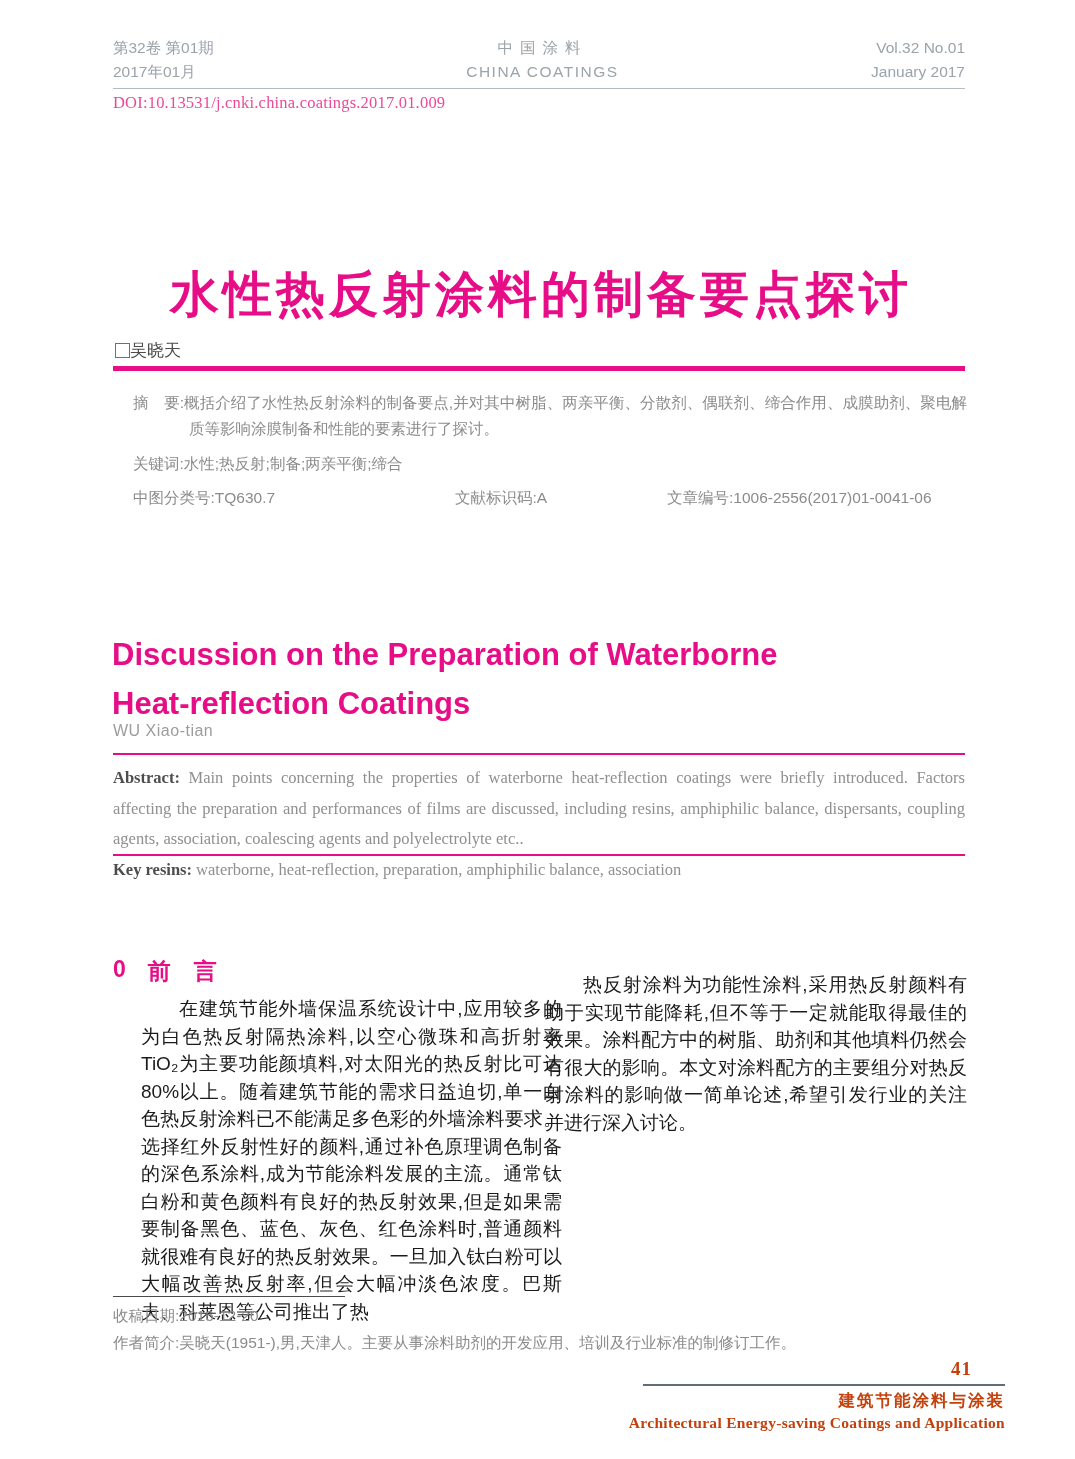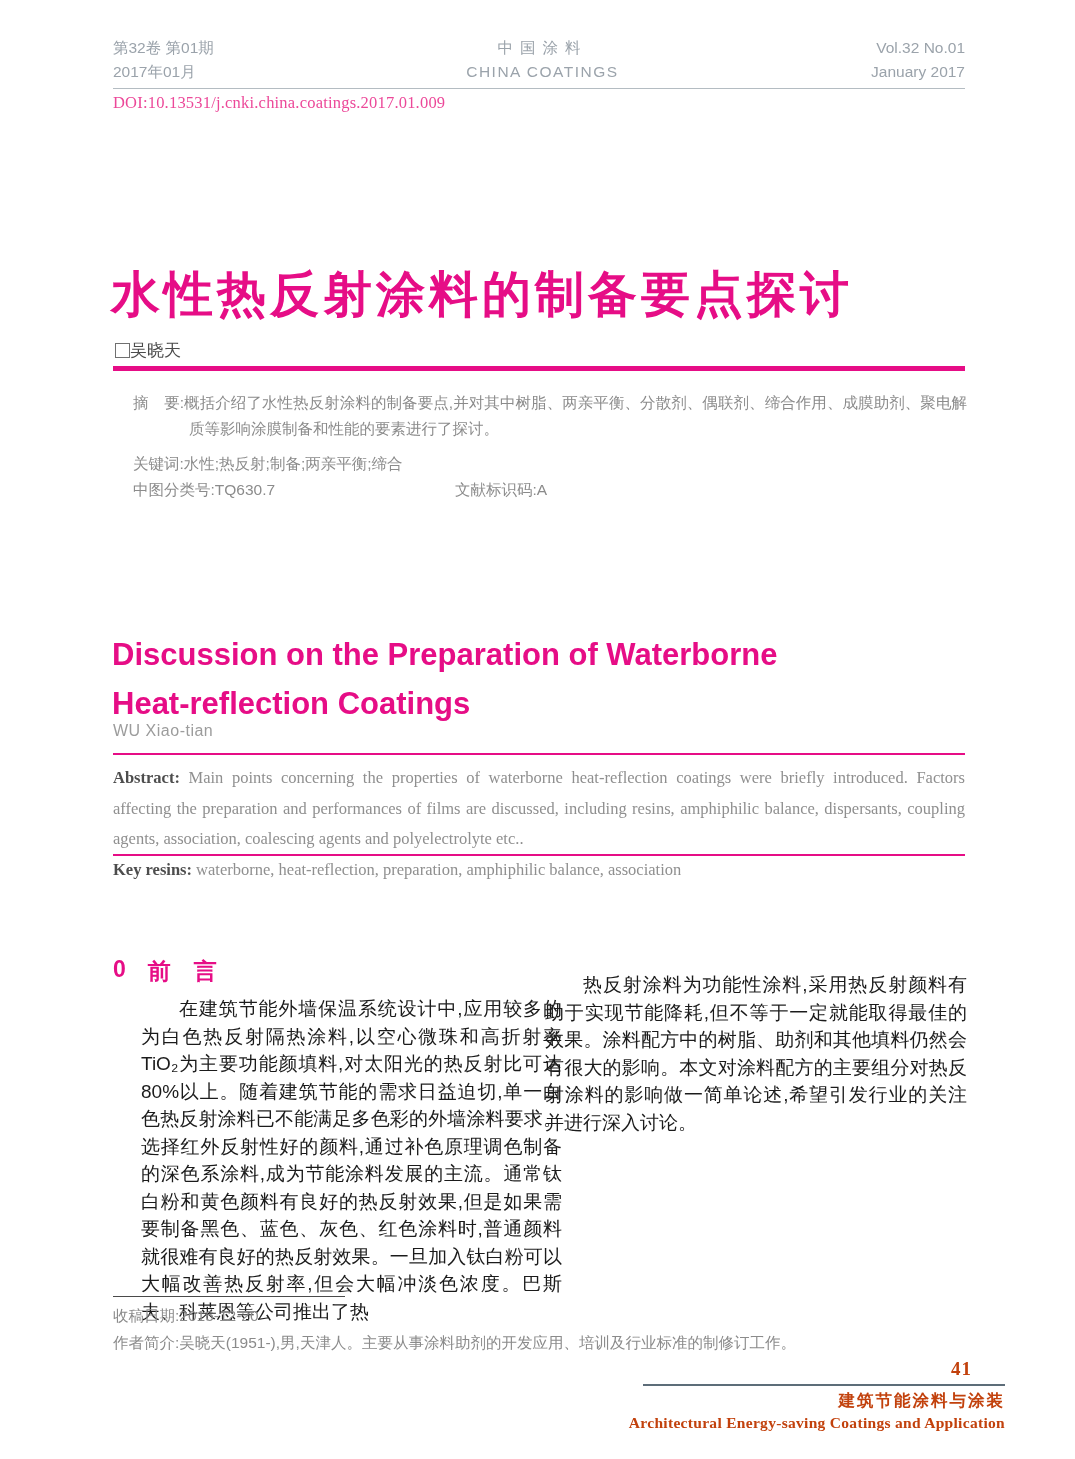--- a/index.html
+++ b/index.html
@@ -28,21 +28,21 @@
   }
   .doi{
     position:absolute;top:93px;left:113px;
     font-family:"Liberation Serif", serif;
     font-size:16.5px;color:#ec4899;letter-spacing:0.2px;
   }
   
   .title-cn{
     position:absolute;top:262px;left:111px;width:860px;
     font-size:49px;font-weight:bold;color:#e60d86;
-    letter-spacing:4px;white-space:nowrap;
+    letter-spacing:4px;white-space:nowrap;text-align:center;
   }
   .author-cn{
     position:absolute;top:339px;left:115px;
     font-size:17px;color:#4c4c4c;display:flex;align-items:center;
   }
   .author-box{
     display:inline-block;width:13px;height:13px;
     border:1.5px solid #707070;background:#fff;
   }
   .rule-thick{
@@ -50,21 +50,21 @@
     background:#e60d86;
   }
   
   .abstract-cn{
     position:absolute;top:390px;left:133px;width:834px;
     color:#8b8b8b;font-size:15.5px;line-height:26px;
     text-align:justify;
   }
   .hang{padding-left:56px;text-indent:-56px;}
   .kw-row{margin-top:9px;}
-  .meta-row{display:flex;}
+  .meta-row{margin-top:8px;display:flex;}
   .meta-row .m1{width:322px;}
   .meta-row .m2{width:212px;}
   
   .title-en{
     position:absolute;top:630px;left:112px;width:860px;
     font-size:31px;font-weight:bold;color:#e60d86;
     line-height:49px;letter-spacing:0px;
   }
   .author-en{
     position:absolute;top:722px;left:113px;
@@ -151,20 +151,21 @@
   <div class="abstract-cn">
     <div class="hang">
       <span>摘　要:</span><span>概括介绍了水性热反射涂料的制备要点,并对其中树脂、两亲平衡、分散剂、偶联剂、缔合作用、成膜助剂、聚电解质等影响涂膜制备和性能的要素进行了探讨。</span>
     </div>
     <div class="kw-row">
       <span>关键词:</span><span>水性;热反射;制备;两亲平衡;缔合</span>
     </div>
     <div class="meta-row">
       <span class="m1"><span>中图分类号:</span><span>TQ630.7</span></span>
       <span class="m2"><span>文献标识码:</span><span>A</span></span>
+      <span class="m3"><span>文章编号:</span><span>1006-2556(2017)01-0041-06</span></span>
     </div>
   </div>
 
   <div class="title-en">
     <div>Discussion on the Preparation of Waterborne</div>
     <div>Heat-reflection Coatings</div>
   </div>
   <div class="author-en">WU Xiao-tian</div>
   <div class="rule-thin1"></div>
 

